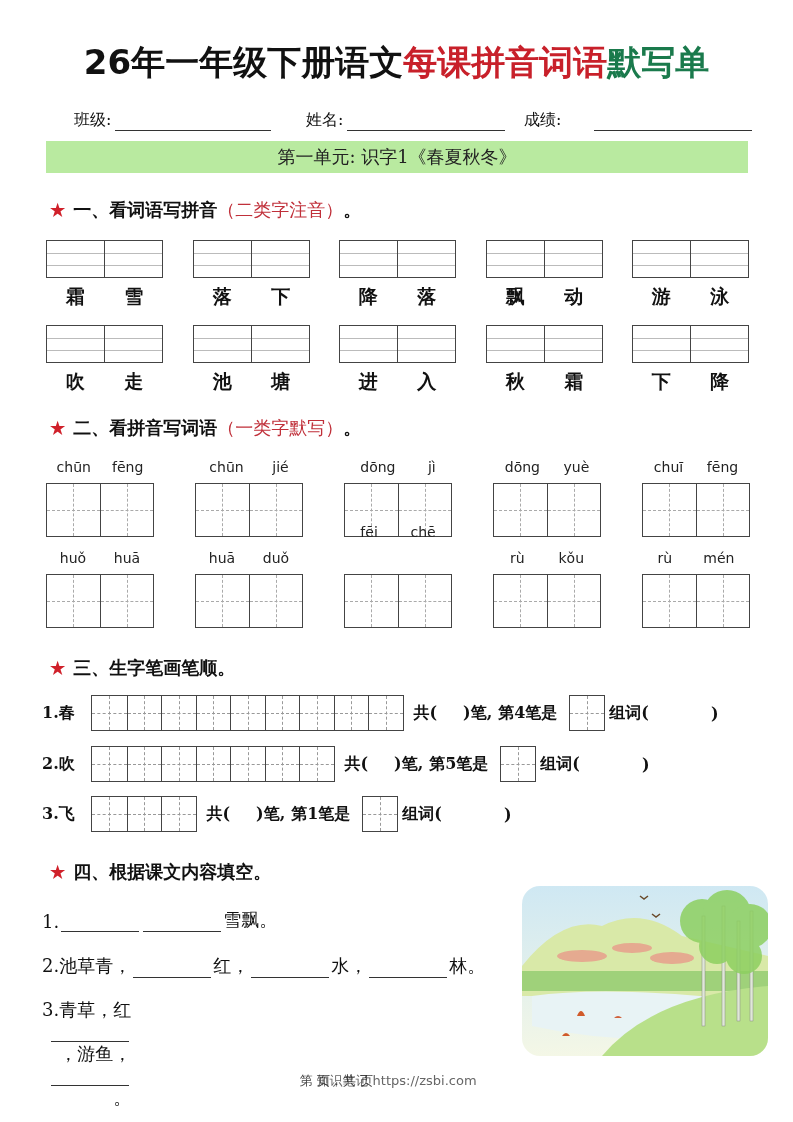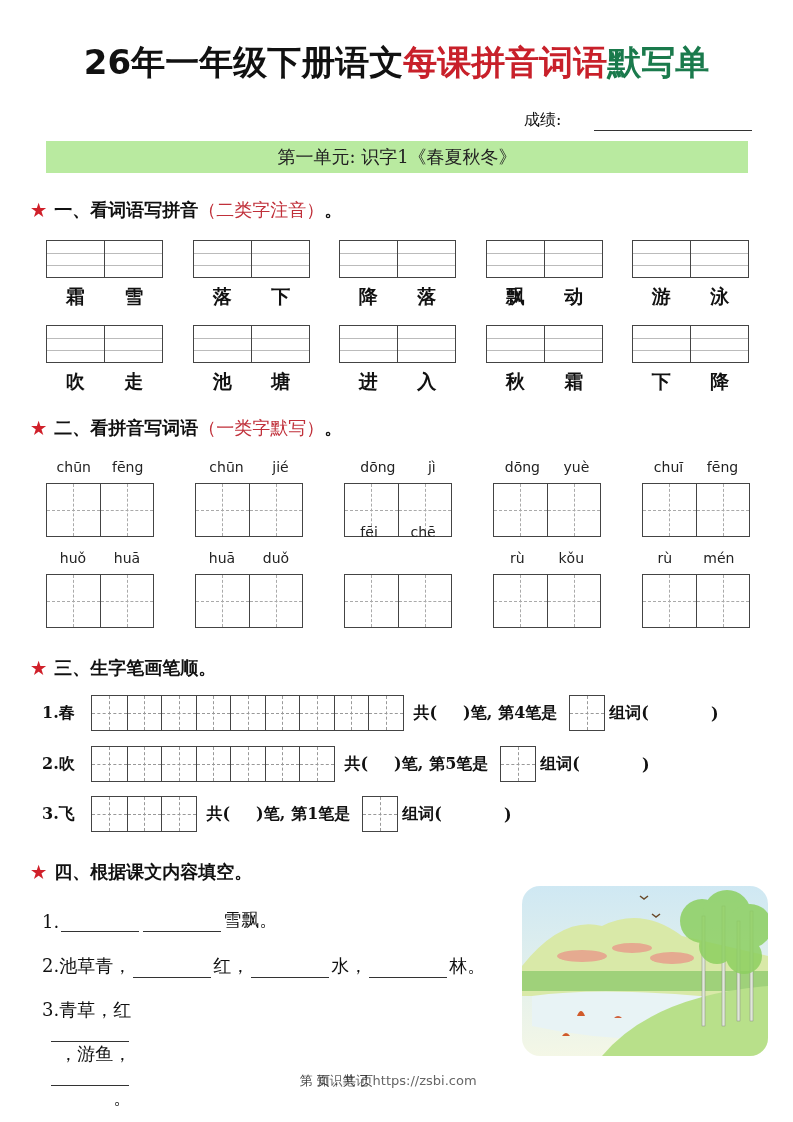--- a/index.html
+++ b/index.html
@@ -12,21 +12,21 @@
   .title .red { color: #c8202a; }
   .title .green { color: #1a7a4c; }
 
   .info-row { position: absolute; top: 110px; left: 74px; width: 680px; height: 26px; font-size: 16px; font-family: "DejaVu Serif", serif; }
   .info-item { position: absolute; top: 0; display: flex; align-items: flex-end; }
   .info-line { display: inline-block; border-bottom: 1px solid #333; height: 20px; margin-left: 4px; }
 
   .banner { position: absolute; top: 141px; left: 46px; width: 702px; height: 32px; background: #b9eaa0;
     text-align: center; font-size: 18px; line-height: 32px; font-family: "DejaVu Serif", serif; color: #222; }
 
-  .section-title { position: absolute; left: 31px; font-size: 18px; font-family: "DejaVu Serif", serif; font-weight: bold; white-space: nowrap; }
+  .section-title { position: absolute; left: 50px; font-size: 18px; font-family: "DejaVu Serif", serif; font-weight: bold; white-space: nowrap; }
   .section-title .star { color: #d0202a; font-size: 17px; margin-right: 8px; }
   .section-title .hint { color: #c0303a; font-weight: normal; }
 
   
   .py-box { position: absolute; width: 117px; height: 38px; border: 1px solid #444; display: flex; }
   .py-box .half { flex: 1; position: relative; }
   .py-box .half + .half { border-left: 1px solid #444; }
   .py-box .half::before { content: ""; position: absolute; left: 0; right: 0; top: 12px; border-top: 1px solid #bbb; }
   .py-box .half::after { content: ""; position: absolute; left: 0; right: 0; top: 24px; border-top: 1px solid #bbb; }
   .py-word { position: absolute; width: 117px; display: flex; justify-content: space-around; font-size: 19px; font-family: "DejaVu Serif", serif; font-weight: bold; }
@@ -62,20 +62,28 @@
   .footer-page { position: absolute; top: 1072px; left: 0; width: 673px; text-align: center; font-size: 13px; color: #222; font-family: "DejaVu Serif", serif; opacity: 0.85; }
 </style>
 </head>
 <body>
 
 <div class="title">
   <span class="black">26年一年级下册语文</span><span class="red">每课拼音词语</span><span class="green">默写单</span>
 </div>
 
 <div class="info-row">
+  <div class="info-item" style="left:0;">
+    <span>班级:</span>
+    <span class="info-line" style="width:156px;"></span>
+  </div>
+  <div class="info-item" style="left:232px;">
+    <span>姓名:</span>
+    <span class="info-line" style="width:158px;"></span>
+  </div>
   <div class="info-item" style="left:450px;gap:29px;">
     <span>成绩:</span>
     <span class="info-line" style="width:158px;"></span>
   </div>
 </div>
 
 <div class="banner">第一单元: 识字1《春夏秋冬》</div>
 
 <div class="section-title" style="top:198px;">
   <span class="star">★</span><span>一、看词语写拼音</span><span class="hint">（二类字注音）</span><span>。</span>

